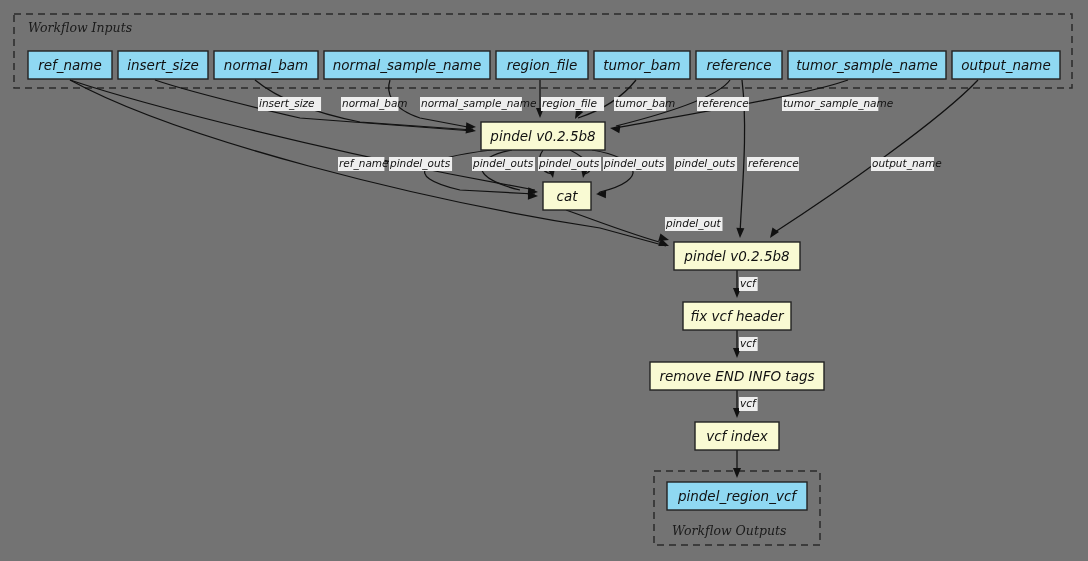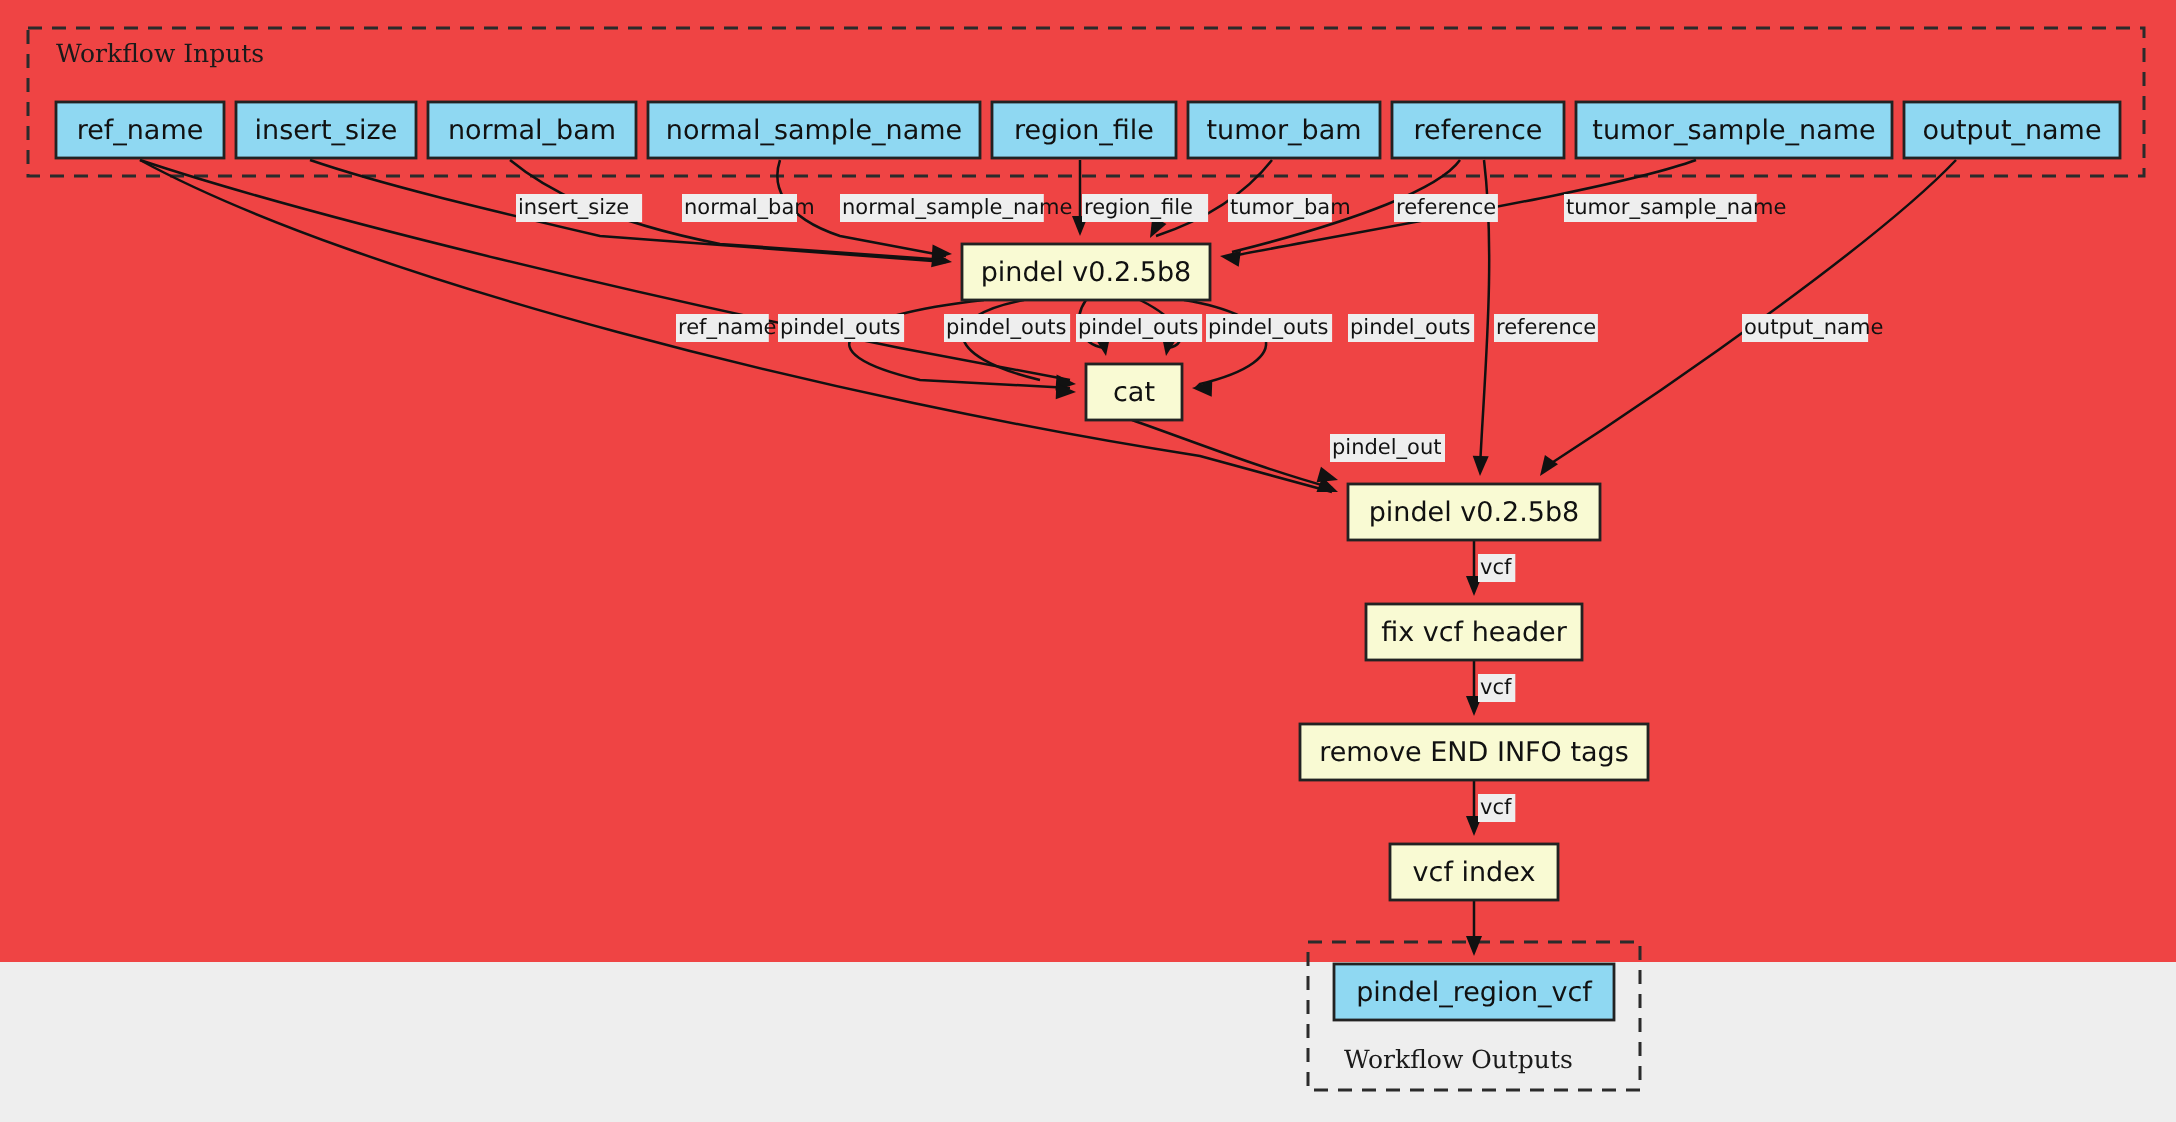--- a/index.html
+++ b/index.html
@@ -9,22 +9,23 @@
   }
   body {
     width: 1088px;
     height: 561px;
     font-family: "DejaVu Sans", sans-serif;
     overflow: hidden;
   }
   #canvas {
     position: relative;
     width: 1088px;
-    height: 481px;
-    background: #ef4444;
+    height: 561px;
+    background: #737373;
+    font-style: italic;
   }
   svg {
     position: absolute;
     top: 0;
     left: 0;
   }
   .node-rect {
     stroke: #222222;
     stroke-width: 1.4;
   }

